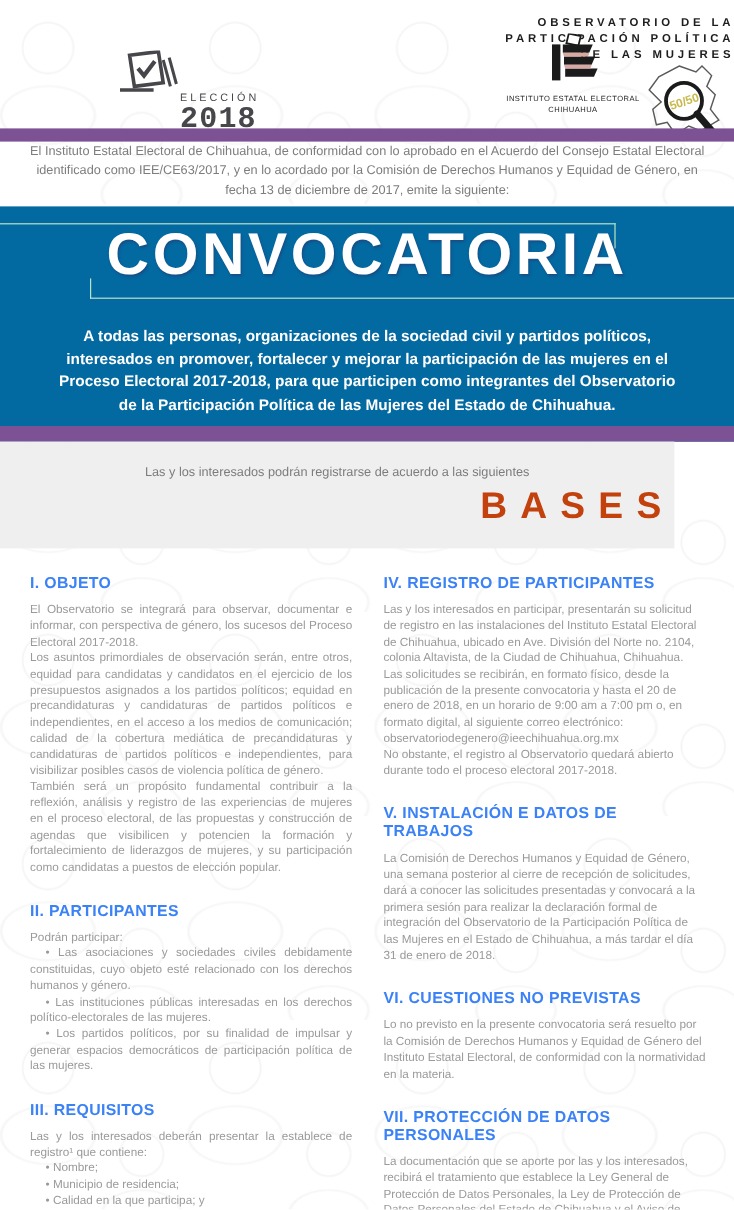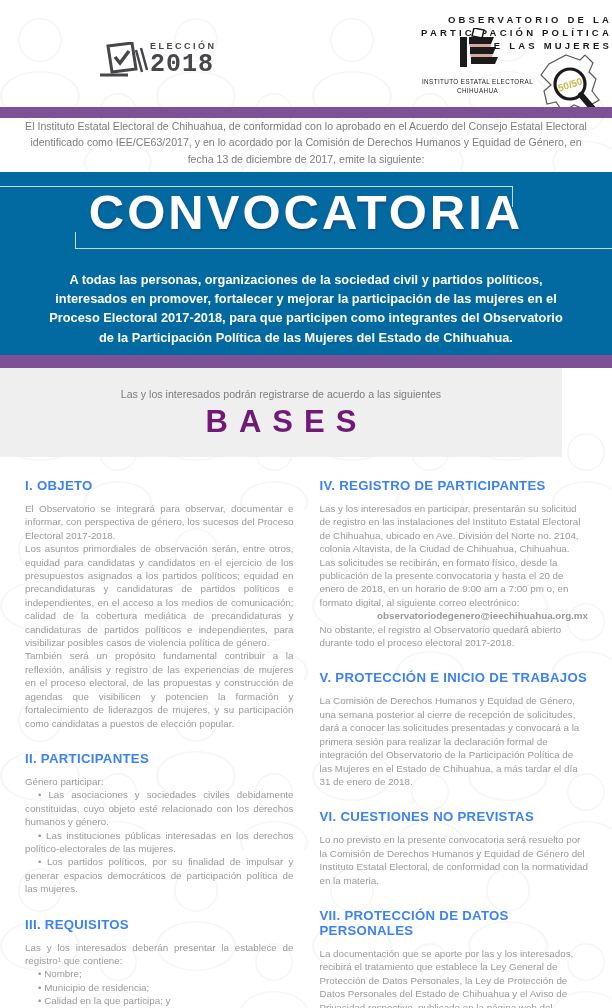--- a/index.html
+++ b/index.html
@@ -17,21 +17,21 @@
       radial-gradient(circle at 118px 112px, rgba(80,80,80,0) 17px, rgba(80,80,80,.07) 18px, rgba(80,80,80,0) 19.5px),
       radial-gradient(ellipse 36px 22px at 118px 162px, rgba(80,80,80,0) 31px, rgba(80,80,80,.06) 33px, rgba(80,80,80,0) 35px);
     background-size:156px 170px;
   }
   .layer { position:relative; z-index:1; }
 
   
   .header { position:relative; height:118px; }
   .logo-eleccion { position:absolute; left:98px; top:42px; display:flex; align-items:flex-start; }
   .le-text { display:flex; flex-direction:column; line-height:1; color:#46464b; }
-  .le-small { font-size:9px; font-weight:bold; letter-spacing:2.5px; }
+  .le-small { font-size:9px; font-weight:normal; letter-spacing:2.5px;margin-top:35px; }
   .le-big { font-size:25px; font-weight:800; letter-spacing:1px; margin-top:1px;font-family:Liberation Mono, monospace; }
   .logo-obs { position:absolute; left:0; right:0; top:14px; text-align:right; }
   .obs-line { font-size:9.5px; font-weight:bold; letter-spacing:3.2px; color:#1d1d1d; line-height:1.35; }
   .obs-map { margin-top:2px; }
   .logo-iee { position:absolute; left:420px; top:28px; width:115px; text-align:center; }
   .iee-lines { font-size:6.3px; letter-spacing:.4px; color:#222; line-height:1.4; }
 
   
   .intro {
     position:absolute; top:118px; left:22px; right:22px; margin:0;
@@ -55,31 +55,31 @@
   }
   .hero-sub {
     position:absolute; top:98px; left:48px; right:48px; margin:0;
     color:#fff; font-weight:bold; font-size:12.8px; line-height:1.5; text-align:center;
   }
   .hero-strip { position:absolute; left:0; bottom:0; width:100%; height:13px; background:#7c5294; }
 
   
   .bases { position:absolute; top:368px; left:0; width:562px; height:89px; background:#f0eff0; }
   .bases-lead { margin:20px 0 0 0; text-align:center; font-size:10.6px; color:#7c7c7c; }
-  .bases-title { margin:4px 0 0 0; text-align:center; color:#701a75; font-size:31px; font-weight:800; letter-spacing:11px; text-indent:11px; }
+  .bases-title { margin:4px 0 0 0; text-align:right; color:#c2410c; font-size:31px; font-weight:800; letter-spacing:11px; text-indent:11px; }
 
   
   .columns { position:absolute; top:457px; left:25px; right:24px; display:flex; gap:26px; }
   .col { flex:1 1 0; min-width:0; }
   .sec-title { margin:21px 0 9px 0; color:#3b82f6; font-size:13.2px; font-weight:800; letter-spacing:.3px; }
   .col p.body { margin:0; font-size:9.8px; line-height:1.37; color:#9a9a9a; }
   .col.left p.body, .col.left .bullet { text-align:justify; }
   .bullet { margin:0; font-size:9.8px; line-height:1.37; color:#9a9a9a; text-indent:13px; }
   .bullet::before { content:"\2022  "; }
-  .email { font-weight:bold; color:#4c4c4c;text-align:right; }
+  .email { font-weight:normal; color:#4c4c4c; }
 
   .bottom-bar { position:absolute; left:0; bottom:0; width:100%; height:11px; background:#7c5294; }
 </style>
 </head>
 <body>
 
 <div class="page">
   <div class="layer">
 
     <header class="header">
@@ -146,41 +146,41 @@
 
     <main class="columns">
 
       <div class="col left">
         <h3 class="sec-title">I. OBJETO</h3>
         <p class="body">El Observatorio se integrará para observar, documentar e informar, con perspectiva de género, los sucesos del Proceso Electoral 2017-2018.</p>
         <p class="body">Los asuntos primordiales de observación serán, entre otros, equidad para candidatas y candidatos en el ejercicio de los presupuestos asignados a los partidos políticos; equidad en precandidaturas y candidaturas de partidos políticos e independientes, en el acceso a los medios de comunicación; calidad de la cobertura mediática de precandidaturas y candidaturas de partidos políticos e independientes, para visibilizar posibles casos de violencia política de género.</p>
         <p class="body">También será un propósito fundamental contribuir a la reflexión, análisis y registro de las experiencias de mujeres en el proceso electoral, de las propuestas y construcción de agendas que visibilicen y potencien la formación y fortalecimiento de liderazgos de mujeres, y su participación como candidatas a puestos de elección popular.</p>
 
         <h3 class="sec-title">II. PARTICIPANTES</h3>
-        <p class="body">Género participar:</p>
+        <p class="body">Podrán participar:</p>
         <p class="bullet">Las asociaciones y sociedades civiles debidamente constituidas, cuyo objeto esté relacionado con los derechos humanos y género.</p>
         <p class="bullet">Las instituciones públicas interesadas en los derechos político-electorales de las mujeres.</p>
         <p class="bullet">Los partidos políticos, por su finalidad de impulsar y generar espacios democráticos de participación política de las mujeres.</p>
 
         <h3 class="sec-title">III. REQUISITOS</h3>
         <p class="body">Las y los interesados deberán presentar la establece de registro¹ que contiene:</p>
         <p class="bullet">Nombre;</p>
         <p class="bullet">Municipio de residencia;</p>
         <p class="bullet">Calidad en la que participa; y</p>
 
       </div>
 
       <div class="col right">
         <h3 class="sec-title">IV. REGISTRO DE PARTICIPANTES</h3>
         <p class="body">Las y los interesados en participar, presentarán su solicitud de registro en las instalaciones del Instituto Estatal Electoral de Chihuahua, ubicado en Ave. División del Norte no. 2104, colonia Altavista, de la Ciudad de Chihuahua, Chihuahua.</p>
         <p class="body">Las solicitudes se recibirán, en formato físico, desde la publicación de la presente convocatoria y hasta el 20 de enero de 2018, en un horario de 9:00 am a 7:00 pm o, en formato digital, al siguiente correo electrónico:</p>
         <p class="body email">observatoriodegenero@ieechihuahua.org.mx</p>
         <p class="body">No obstante, el registro al Observatorio quedará abierto durante todo el proceso electoral 2017-2018.</p>
 
-        <h3 class="sec-title">V. PROTECCIÓN E INICIO DE TRABAJOS</h3>
+        <h3 class="sec-title">V. INSTALACIÓN E DATOS DE TRABAJOS</h3>
         <p class="body">La Comisión de Derechos Humanos y Equidad de Género, una semana posterior al cierre de recepción de solicitudes, dará a conocer las solicitudes presentadas y convocará a la primera sesión para realizar la declaración formal de integración del Observatorio de la Participación Política de las Mujeres en el Estado de Chihuahua, a más tardar el día 31 de enero de 2018.</p>
 
         <h3 class="sec-title">VI. CUESTIONES NO PREVISTAS</h3>
         <p class="body">Lo no previsto en la presente convocatoria será resuelto por la Comisión de Derechos Humanos y Equidad de Género del Instituto Estatal Electoral, de conformidad con la normatividad en la materia.</p>
 
         <h3 class="sec-title">VII. PROTECCIÓN DE DATOS PERSONALES</h3>
         <p class="body">La documentación que se aporte por las y los interesados, recibirá el tratamiento que establece la Ley General de Protección de Datos Personales, la Ley de Protección de Datos Personales del Estado de Chihuahua y el Aviso de Privacidad respectivo, publicado en la página web del Instituto Estatal Electoral (consultable en: http://www.ieechihuahua.org.mx).</p>
 
       </div>
     </main>

